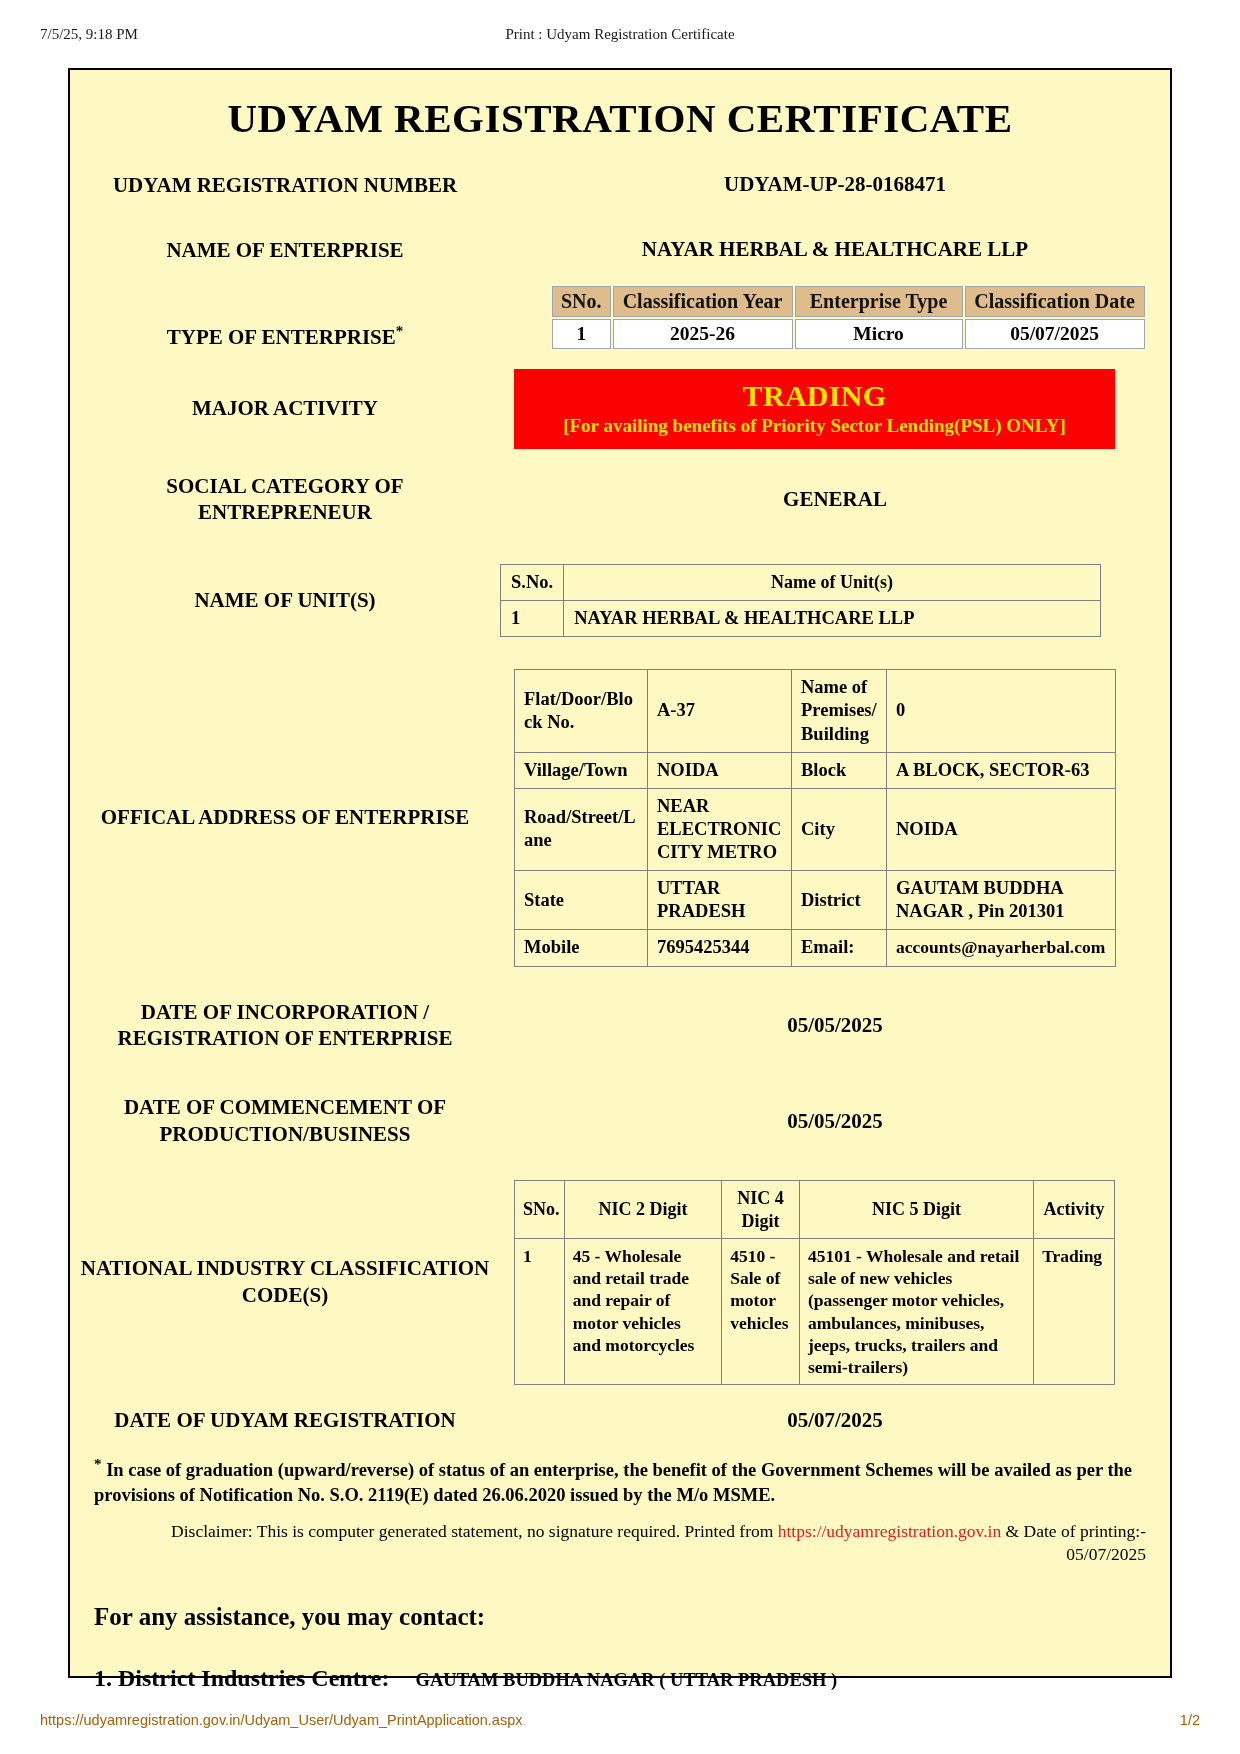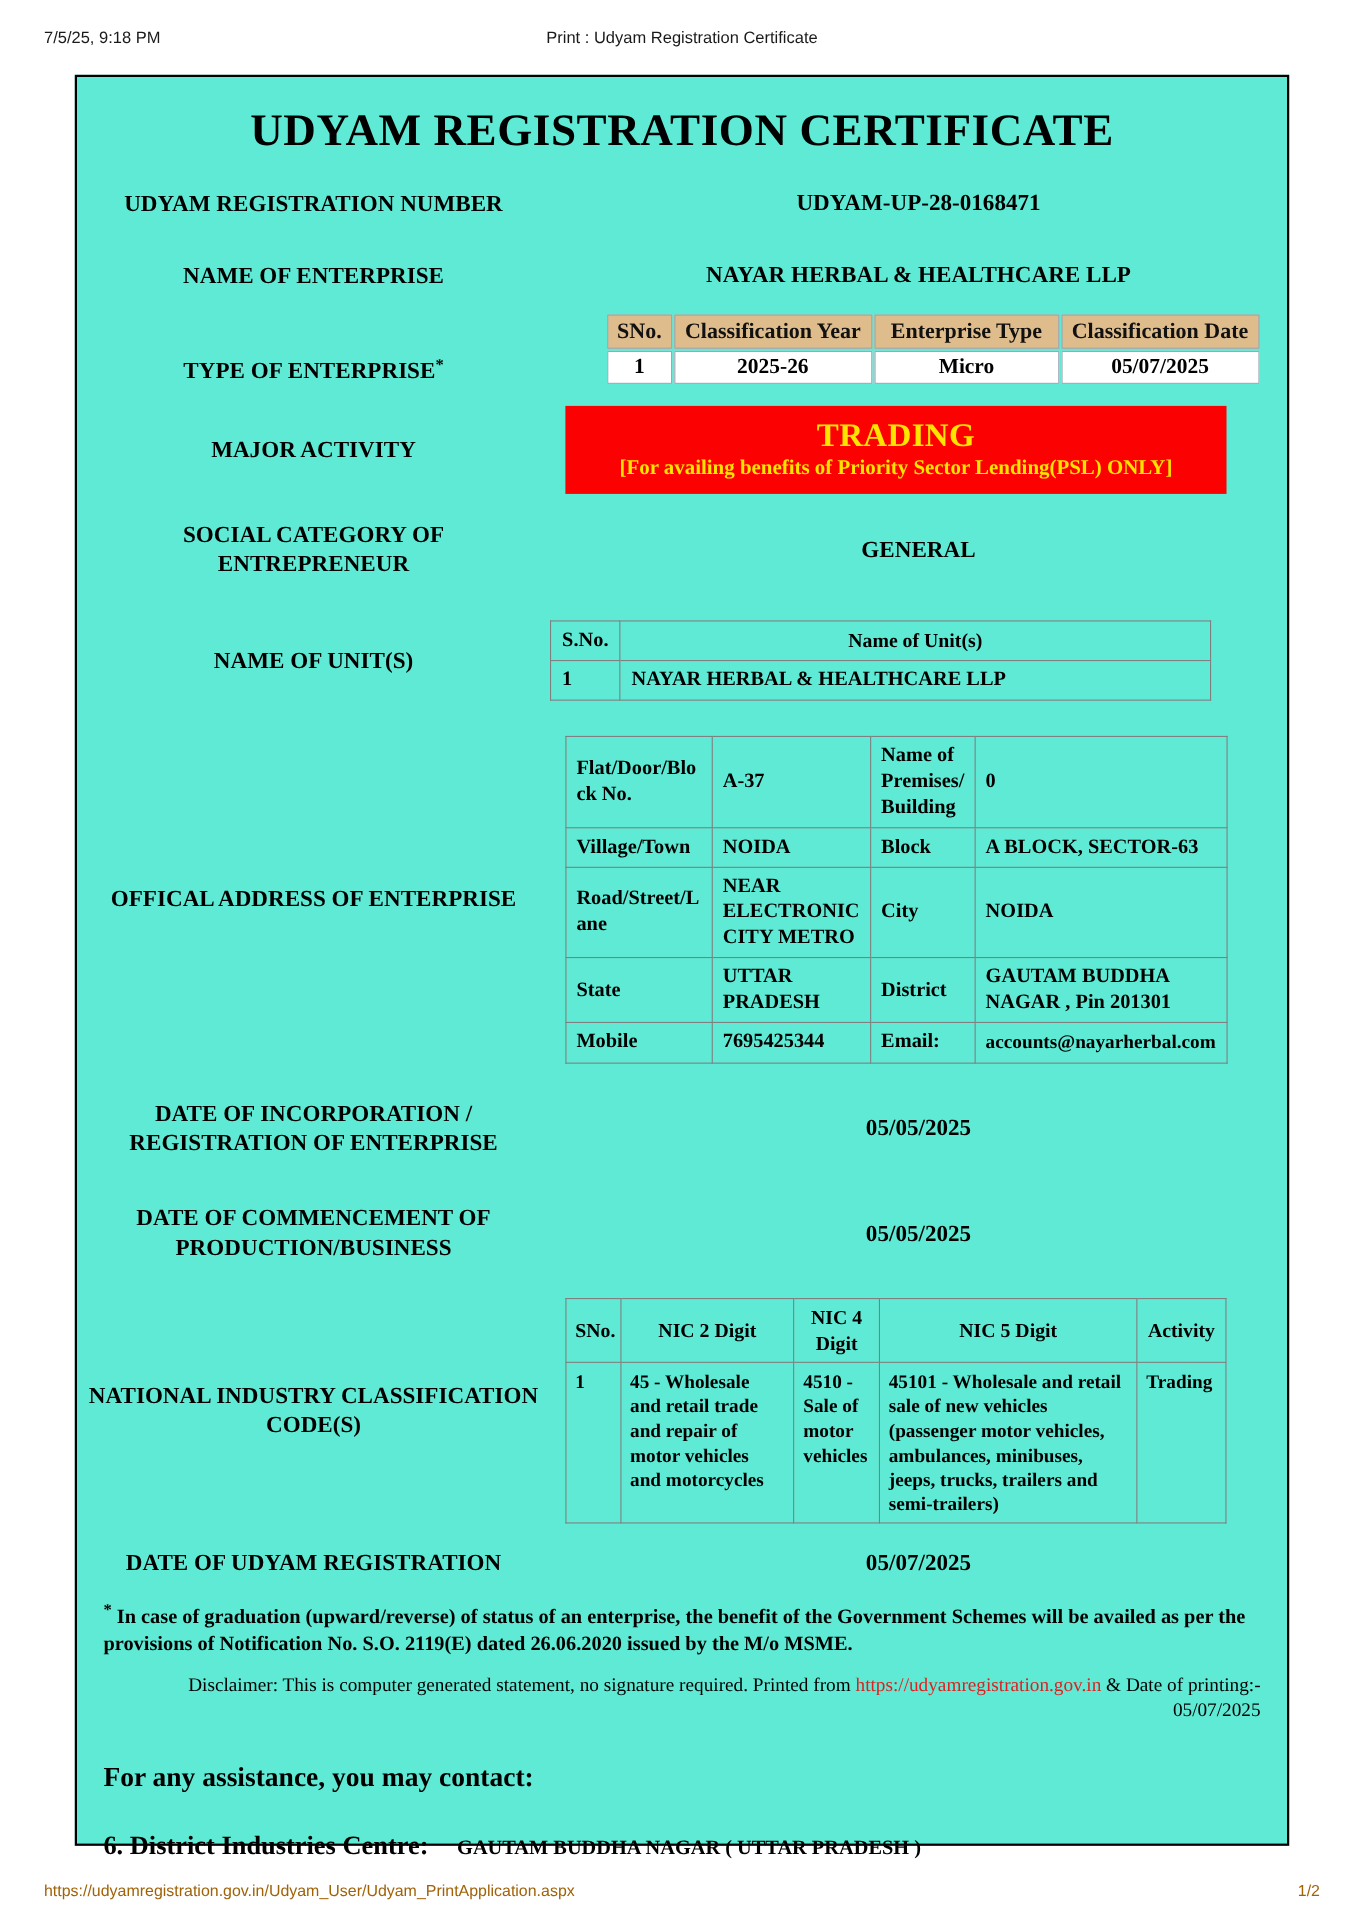--- a/index.html
+++ b/index.html
@@ -13,21 +13,21 @@
     color: #000000;
     position: relative;
     overflow: hidden;
   }
 
   
   .print-header {
     position: absolute;
     top: 26px; left: 0; width: 1028px;
     height: 22px;
-    font-family: Liberation Sans, sans-serif;
+    font-family: Liberation Serif, serif;
     font-size: 15px;
     color: #1a1a1a;
   }
   .print-header .ph-date {
     position: absolute; left: 40px; top: 0;
     white-space: nowrap;
   }
   .print-header .ph-title {
     position: absolute; left: 0; top: 0; width: 1240px;
     text-align: center;
@@ -51,21 +51,21 @@
     position: absolute; right: 40px; top: 0; white-space: nowrap;
   }
 
   
   .cert {
     position: absolute;
     left: 68px; top: 68px;
     width: 1104px;
     height: 1610px;
     border: 2px solid #000;
-    background: #5eead4;
+    background: #fef9c3;
     padding: 0;
   }
 
   .cert-title {
     text-align: center;
     font-size: 41px;
     font-weight: bold;
     letter-spacing: .5px;
     margin-top: 24px;
     margin-bottom: 8px;
@@ -440,21 +440,21 @@
 
   <div class="disclaimer">
     <span>Disclaimer: This is computer generated statement, no signature required. Printed from </span><a class="link-red" href="#">https://udyamregistration.gov.in</a><span> &amp; Date of printing:-</span>
     <br>
     <span>05/07/2025</span>
   </div>
 
   <div class="assist">For any assistance, you may contact:</div>
 
   <div class="dic-row">
-    <span class="dic-label">6. District Industries Centre:</span>
+    <span class="dic-label">1. District Industries Centre:</span>
     <span class="dic-value">GAUTAM BUDDHA NAGAR ( UTTAR PRADESH )</span>
   </div>
 
 </div>
 
 <div class="print-footer">
   <span class="pf-url">https://udyamregistration.gov.in/Udyam_User/Udyam_PrintApplication.aspx</span>
   <span class="pf-page">1/2</span>
 </div>
 

